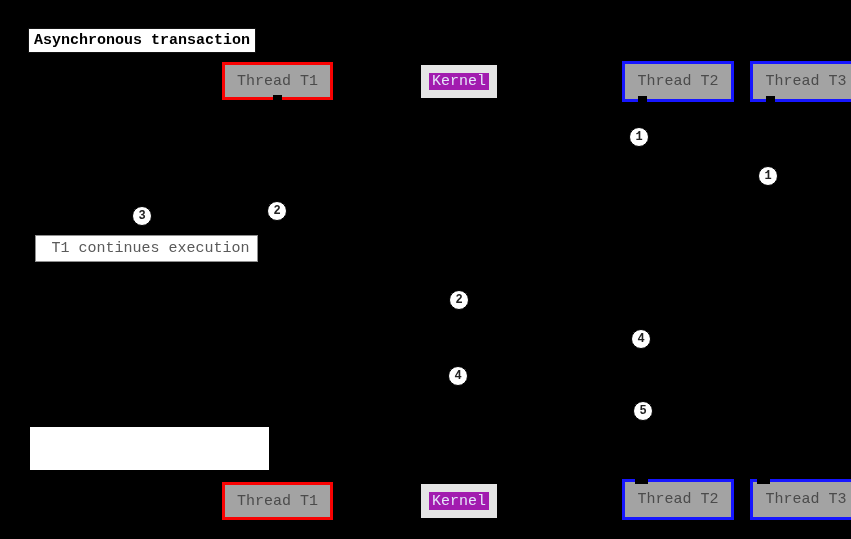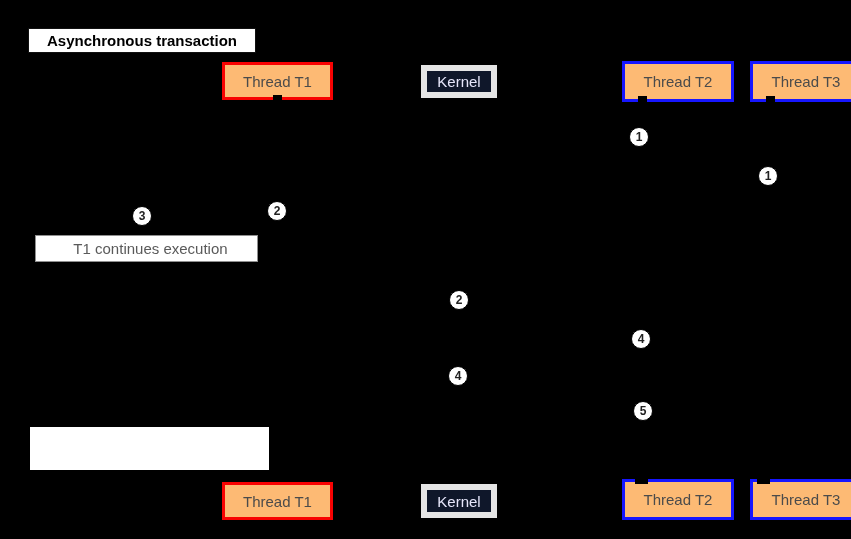--- a/index.html
+++ b/index.html
@@ -1,32 +1,32 @@
 <!DOCTYPE html>
 <html><head>
 <meta charset="utf-8">
 <style>
   html,body{margin:0;padding:0;background:#000;}
   .canvas{
     position:relative;width:851px;height:539px;background:#000000;overflow:hidden;
-    font-family:Liberation Sans, sans-serif;
+    font-family:Liberation Mono, monospace;
   }
   .abs{position:absolute;box-sizing:border-box;}
   .title-box{
     left:28px;top:28px;width:228px;height:25px;background:#ffffff;border:1px solid #111;
     display:flex;align-items:center;justify-content:center;
     font-size:15px;font-weight:bold;color:#000000;white-space:nowrap;
   }
   .participant{
-    background:#fdba74;display:flex;align-items:center;justify-content:center;
+    background:#a3a3a3;display:flex;align-items:center;justify-content:center;
     font-size:15px;color:#4b4b4b;white-space:nowrap;
   }
   .p-red{border:3px solid #f80202;}
   .p-blue{border:3px solid #1616ff;margin-left:36px;}
-  .p-kernel{background:#0f172a;border:6px solid #e5e5e5;color:#e6e6fa;}
+  .p-kernel{background:#a21caf;border:8px solid #e5e5e5;color:#e6e6fa;}
   .t1-top{left:222px;top:62px;width:111px;height:38px;}
   .kernel-top{left:421px;top:65px;width:76px;height:33px;}
   .t2-top{left:586px;top:61px;width:112px;height:41px;}
   .t3-top{left:714px;top:61px;width:112px;height:41px;}
   .t1-bottom{left:222px;top:482px;width:111px;height:38px;}
   .kernel-bottom{left:421px;top:484px;width:76px;height:34px;}
   .t2-bottom{left:586px;top:479px;width:112px;height:41px;}
   .t3-bottom{left:714px;top:479px;width:112px;height:41px;}
   .note{
     left:35px;top:235px;width:223px;height:27px;background:#ffffff;border:1px solid #8f8f8f;

